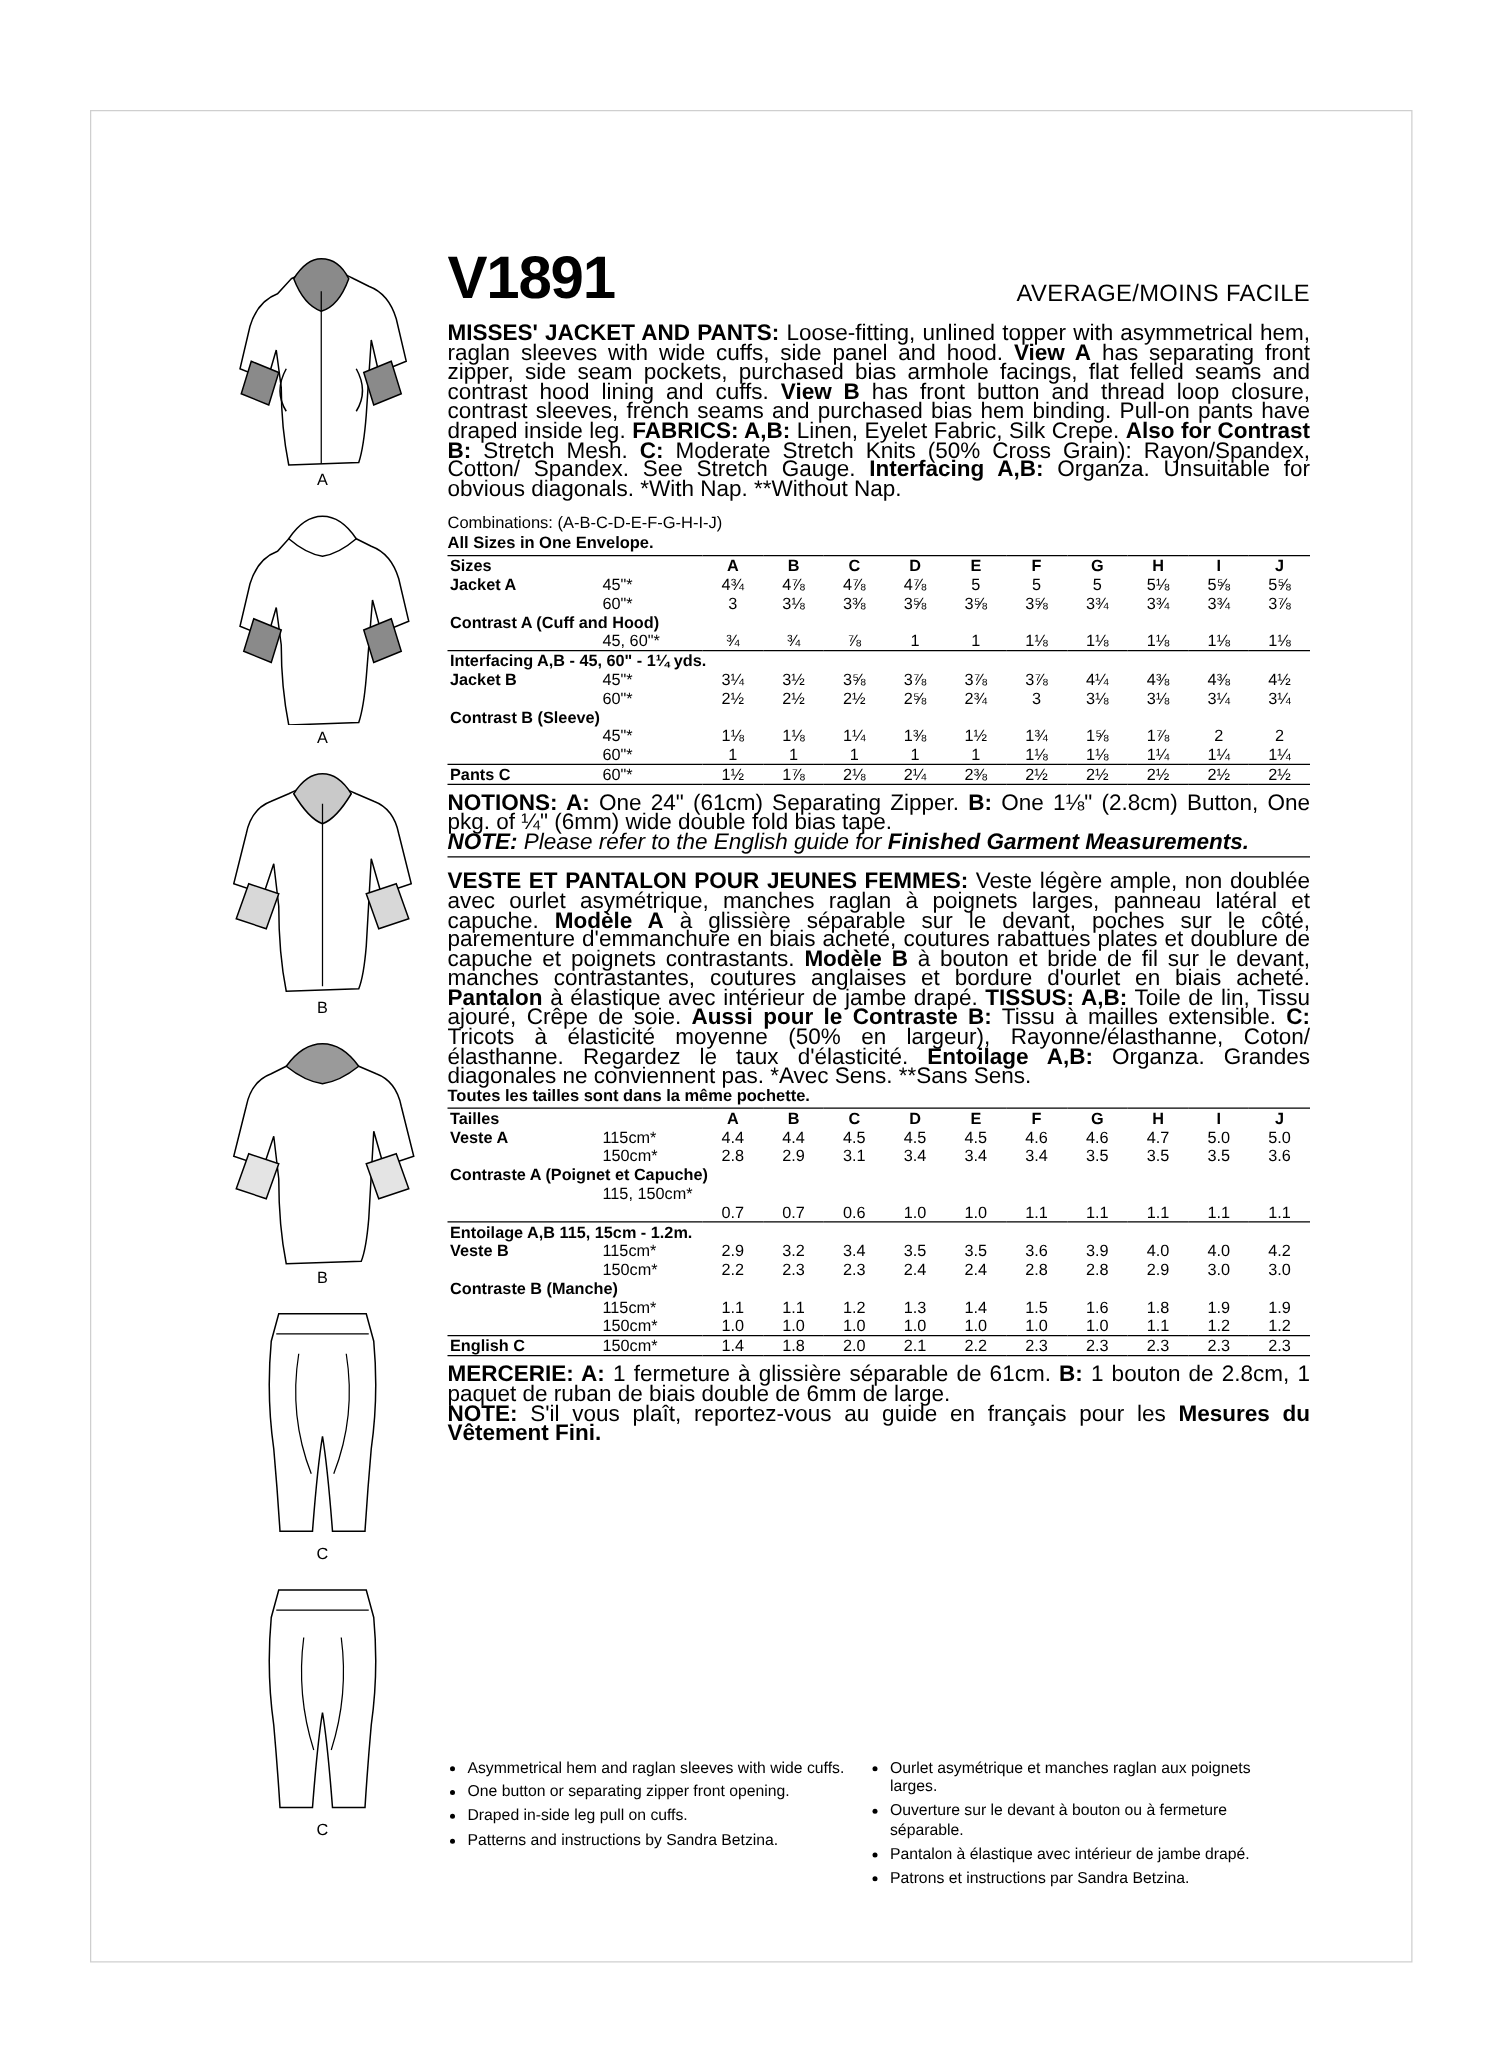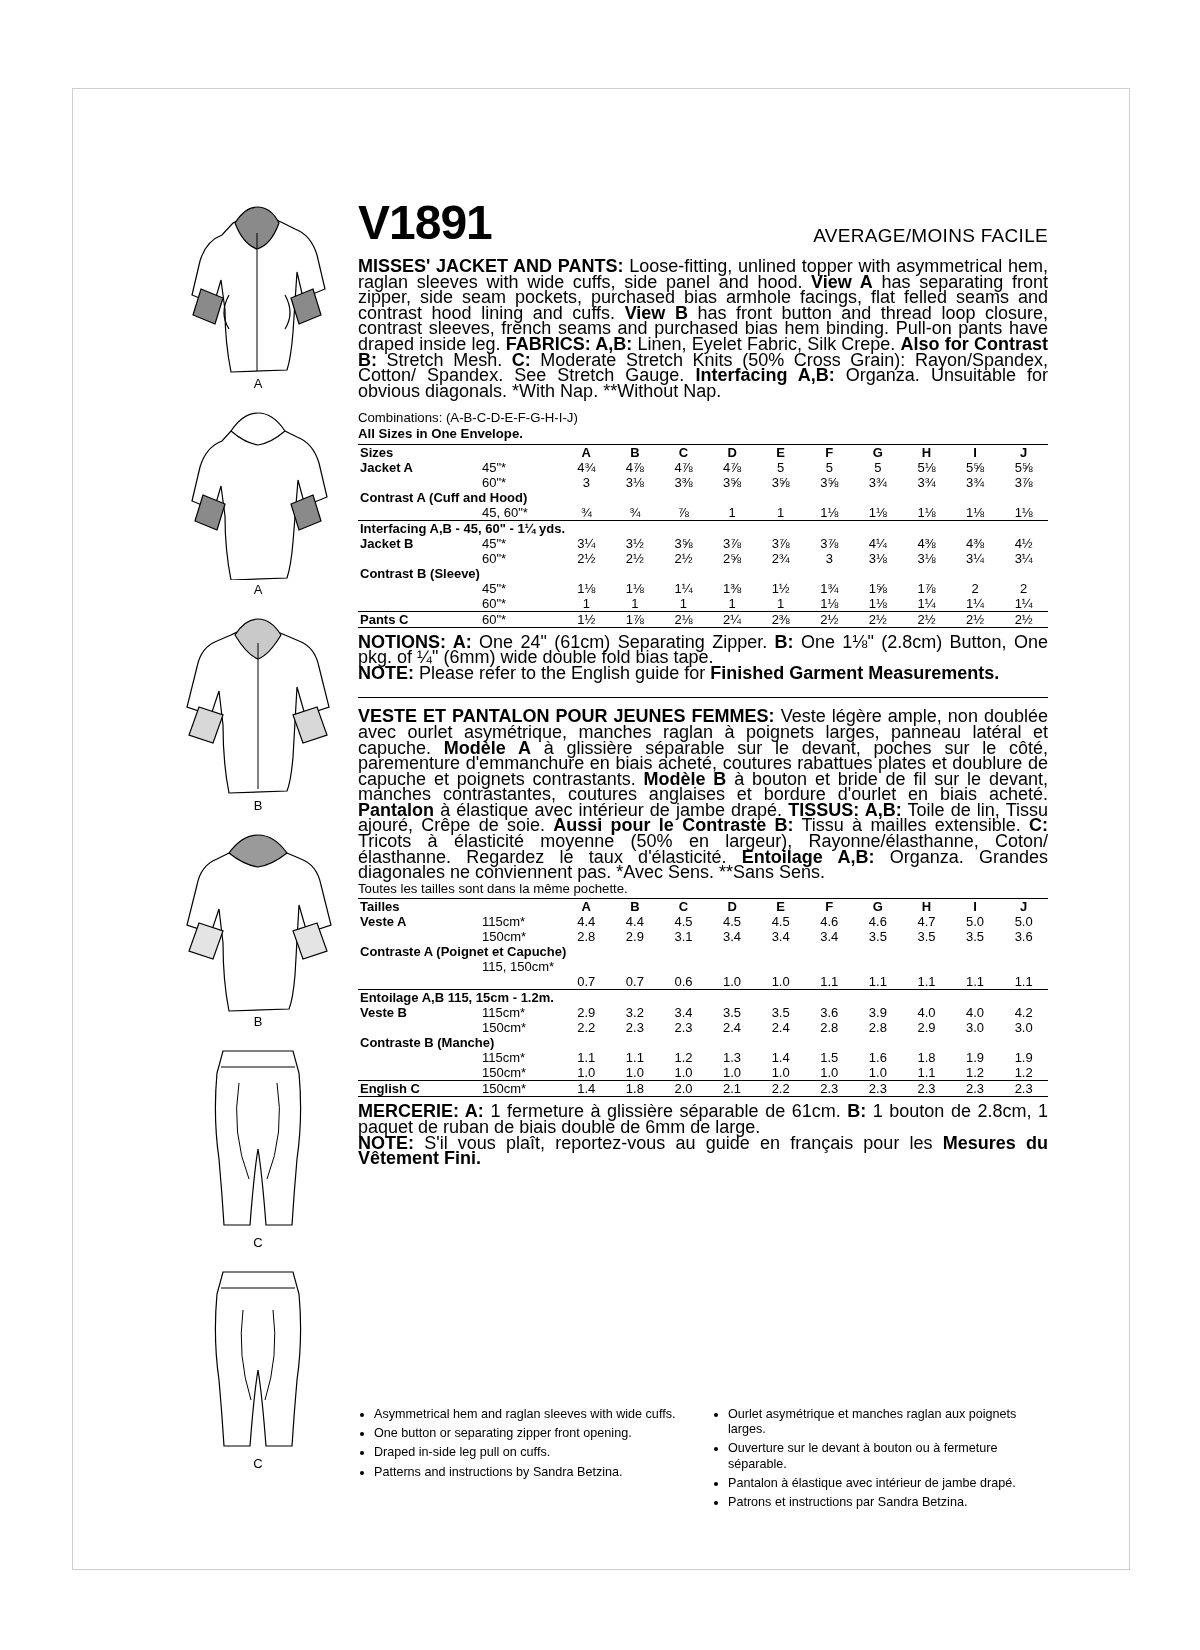--- a/index.html
+++ b/index.html
@@ -30,21 +30,21 @@
   table.sz td.lbl,table.sz th.lbl{text-align:left;font-weight:bold;width:118px;white-space:nowrap;}
   table.sz td.w{text-align:left;width:78px;white-space:nowrap;}
   .rule-top td{border-top:1.6px solid #000;}
   .rule-bot td{border-bottom:1.6px solid #000;}
   .rowpad td{padding-top:1px;padding-bottom:1px;}
   .tight td{line-height:15px;}
 
   .combi{font-size:13.2px;line-height:15.6px;}
 
   
-  .bullets{position:absolute;left:285px;top:1318px;width:700px;display:flex;gap:24px;}
+  .bullets{position:absolute;left:285px;top:1318px;width:700px;display:flex;gap:8px;}
   .bullets ul{margin:0;padding-left:16px;}
   .bullets li{font-size:12.6px;line-height:15.2px;margin-bottom:4px;}
   .bcol{width:330px;}
 </style>
 </head>
 <body>
 
 <div class="page">
 
   <div class="col-left">
@@ -273,25 +273,25 @@
             <td>2½</td>
             <td>2½</td>
             <td>2½</td>
             <td>2½</td>
             <td>2½</td>
           </tr>
         </tbody>
     </table>
 
     <div class="body-text mt6" id="en-notions"><b>NOTIONS: A:</b> One 24" (61cm) Separating Zipper. <b>B:</b> One 1⅛" (2.8cm) Button, One pkg. of ¼" (6mm) wide double fold bias tape.</div>
-    <div class="body-text" id="en-note" style="border-bottom:1.6px solid #000;padding-bottom:16px;"><b>NOTE:</b> Please refer to the English guide for <b>Finished Garment Measurements.</b></div>
+    <div class="body-text" id="en-note" style="border-bottom:1.6px solid #000;padding-bottom:4px;font-style:italic;"><b>NOTE:</b> Please refer to the English guide for <b>Finished Garment Measurements.</b></div>
 
     <div class="body-text mt10" id="fr-desc"><b>VESTE ET PANTALON POUR JEUNES FEMMES:</b> Veste légère ample, non doublée avec ourlet asymétrique, manches raglan à poignets larges, panneau latéral et capuche. <b>Modèle A</b> à glissière séparable sur le devant, poches sur le côté, parementure d'emmanchure en biais acheté, coutures rabattues plates et doublure de capuche et poignets contrastants. <b>Modèle B</b> à bouton et bride de fil sur le devant, manches contrastantes, coutures anglaises et bordure d'ourlet en biais acheté. <b>Pantalon</b> à élastique avec intérieur de jambe drapé. <b>TISSUS: A,B:</b> Toile de lin, Tissu ajouré, Crêpe de soie. <b>Aussi pour le Contraste B:</b> Tissu à mailles extensible. <b>C:</b> Tricots à élasticité moyenne (50% en largeur), Rayonne/élasthanne, Coton/élasthanne. Regardez le taux d'élasticité. <b>Entoilage A,B:</b> Organza. Grandes diagonales ne conviennent pas. *Avec Sens. **Sans Sens.</div>
 
-    <div class="combi" style="font-weight:normal">Toutes les tailles sont dans la même pochette.</div>
+    <div class="combi" style="font-weight:bold">Toutes les tailles sont dans la même pochette.</div>
 
     <table class="sz tight" style="margin-top:2px">
       <tbody id="fr-table">
           <tr class="rule-top">
             <td class="lbl">Tailles</td>
             <td class="w"></td>
             <td style="font-weight: bold;">A</td>
             <td style="font-weight: bold;">B</td>
             <td style="font-weight: bold;">C</td>
             <td style="font-weight: bold;">D</td>

